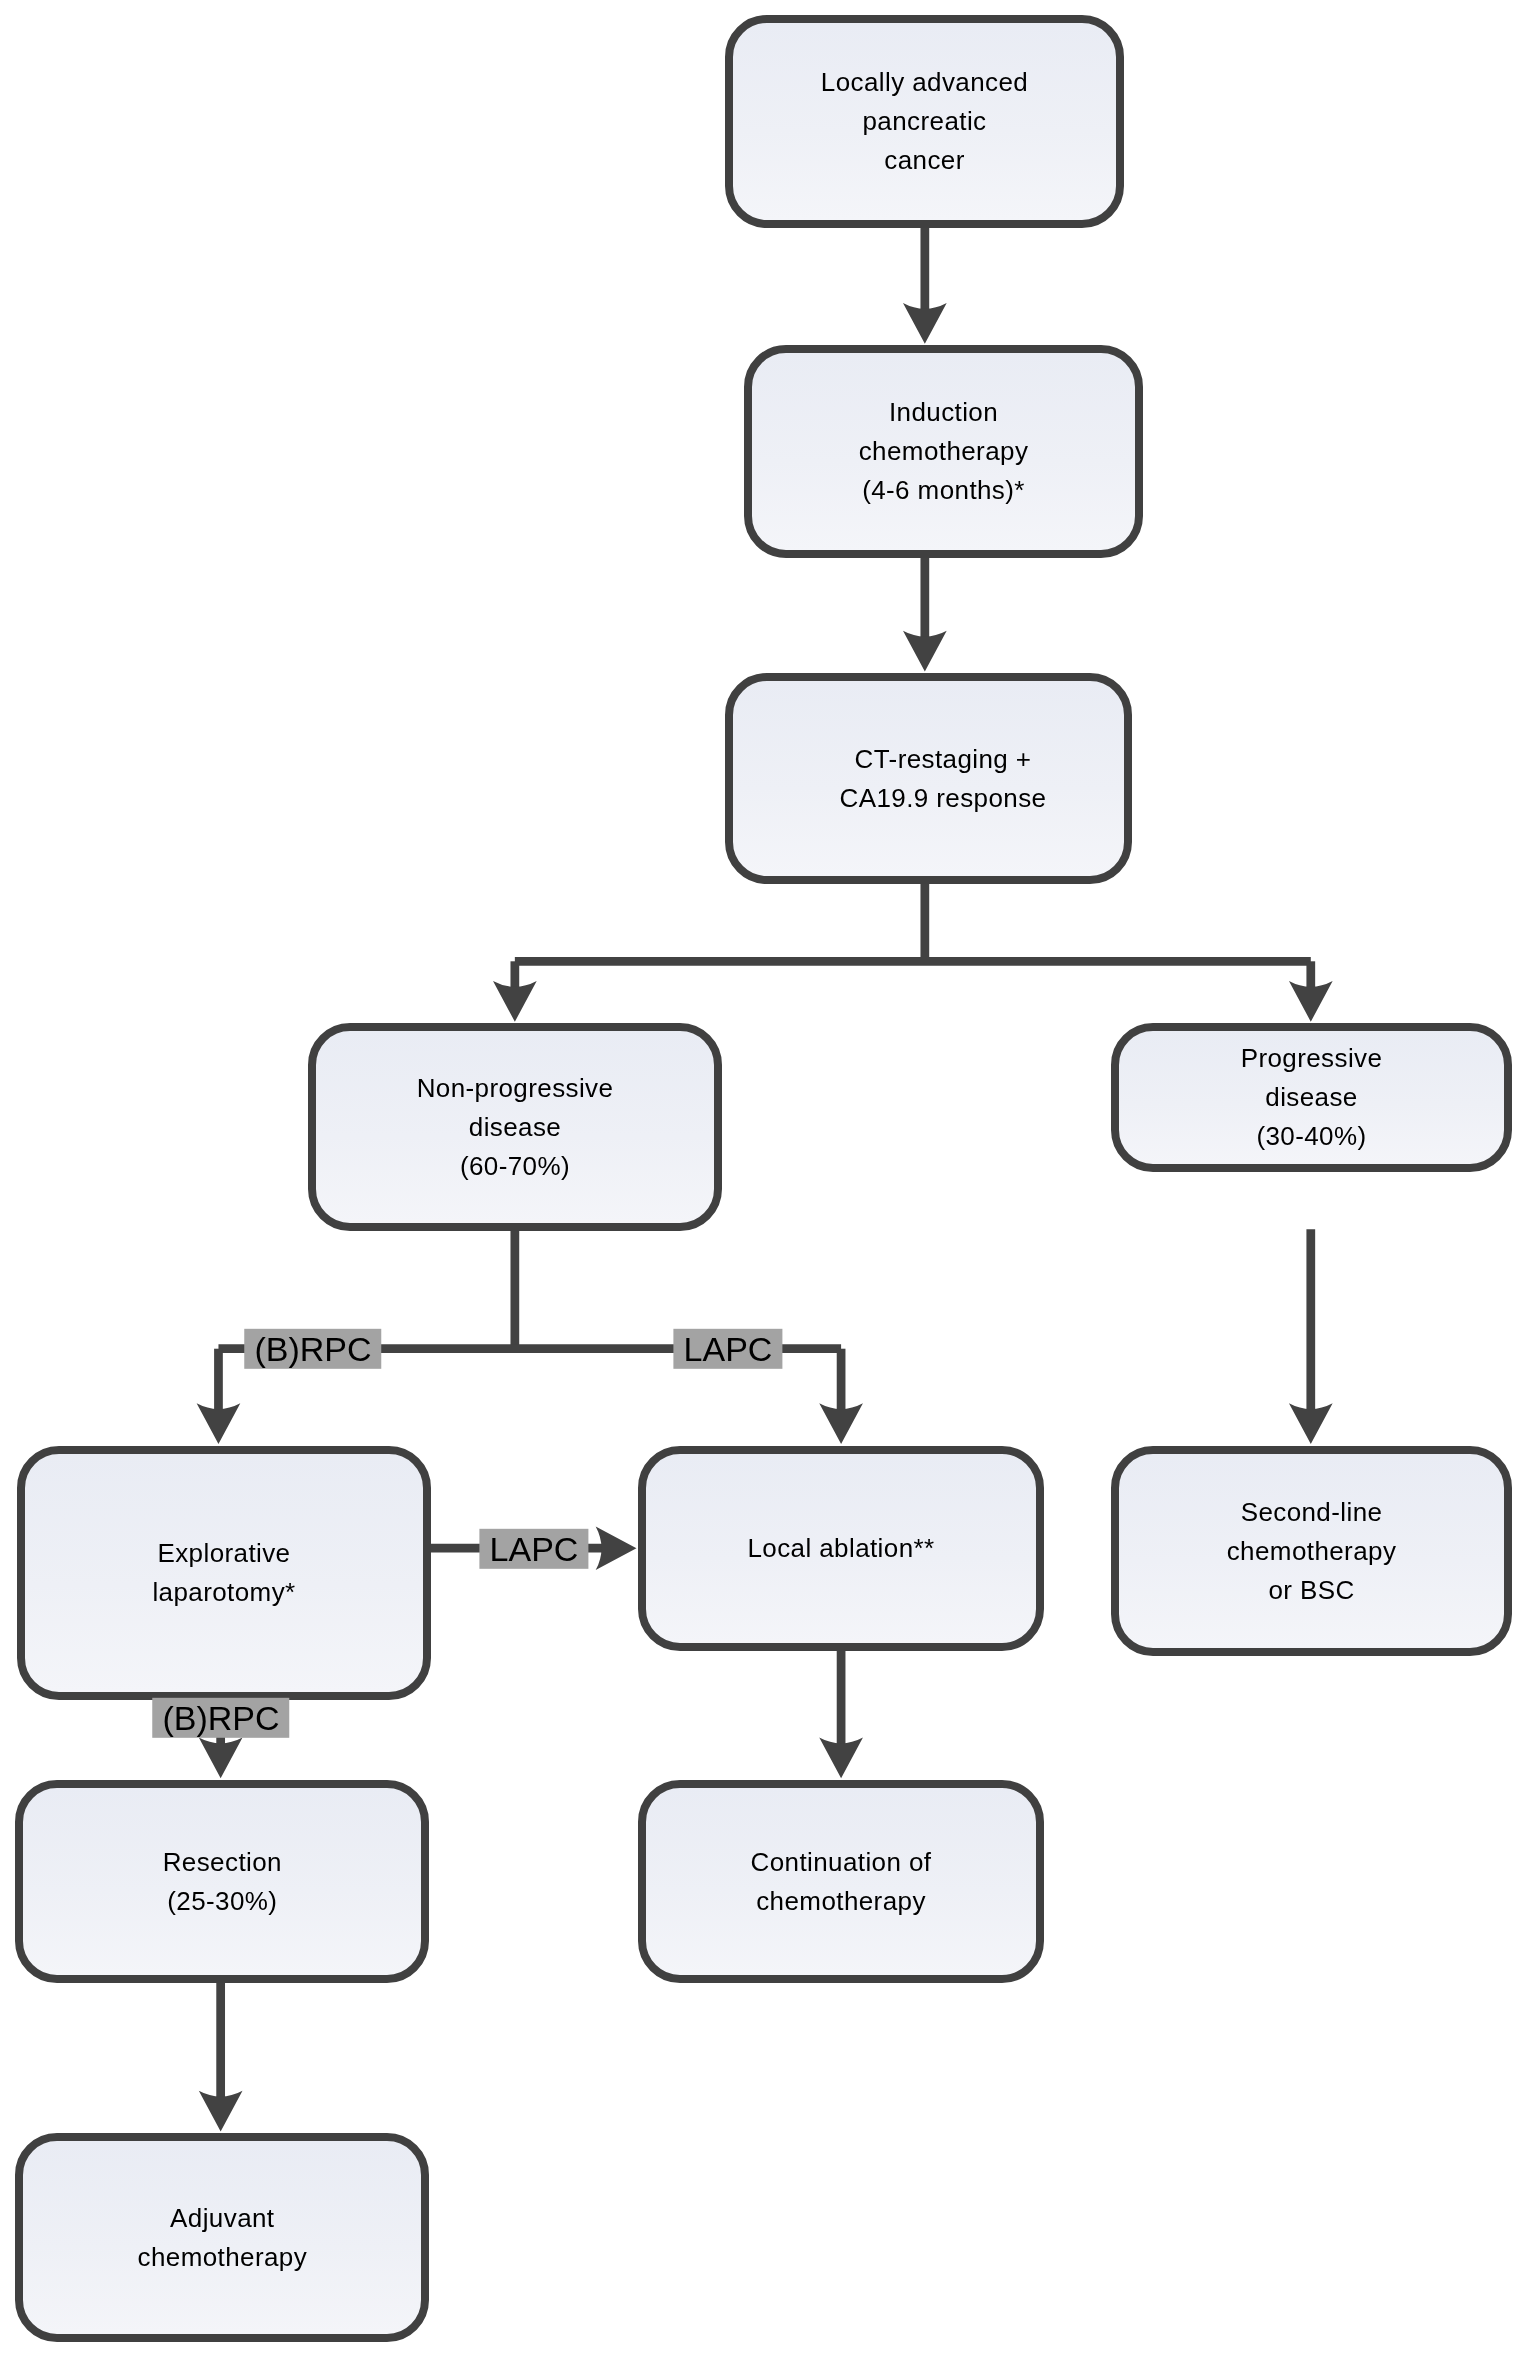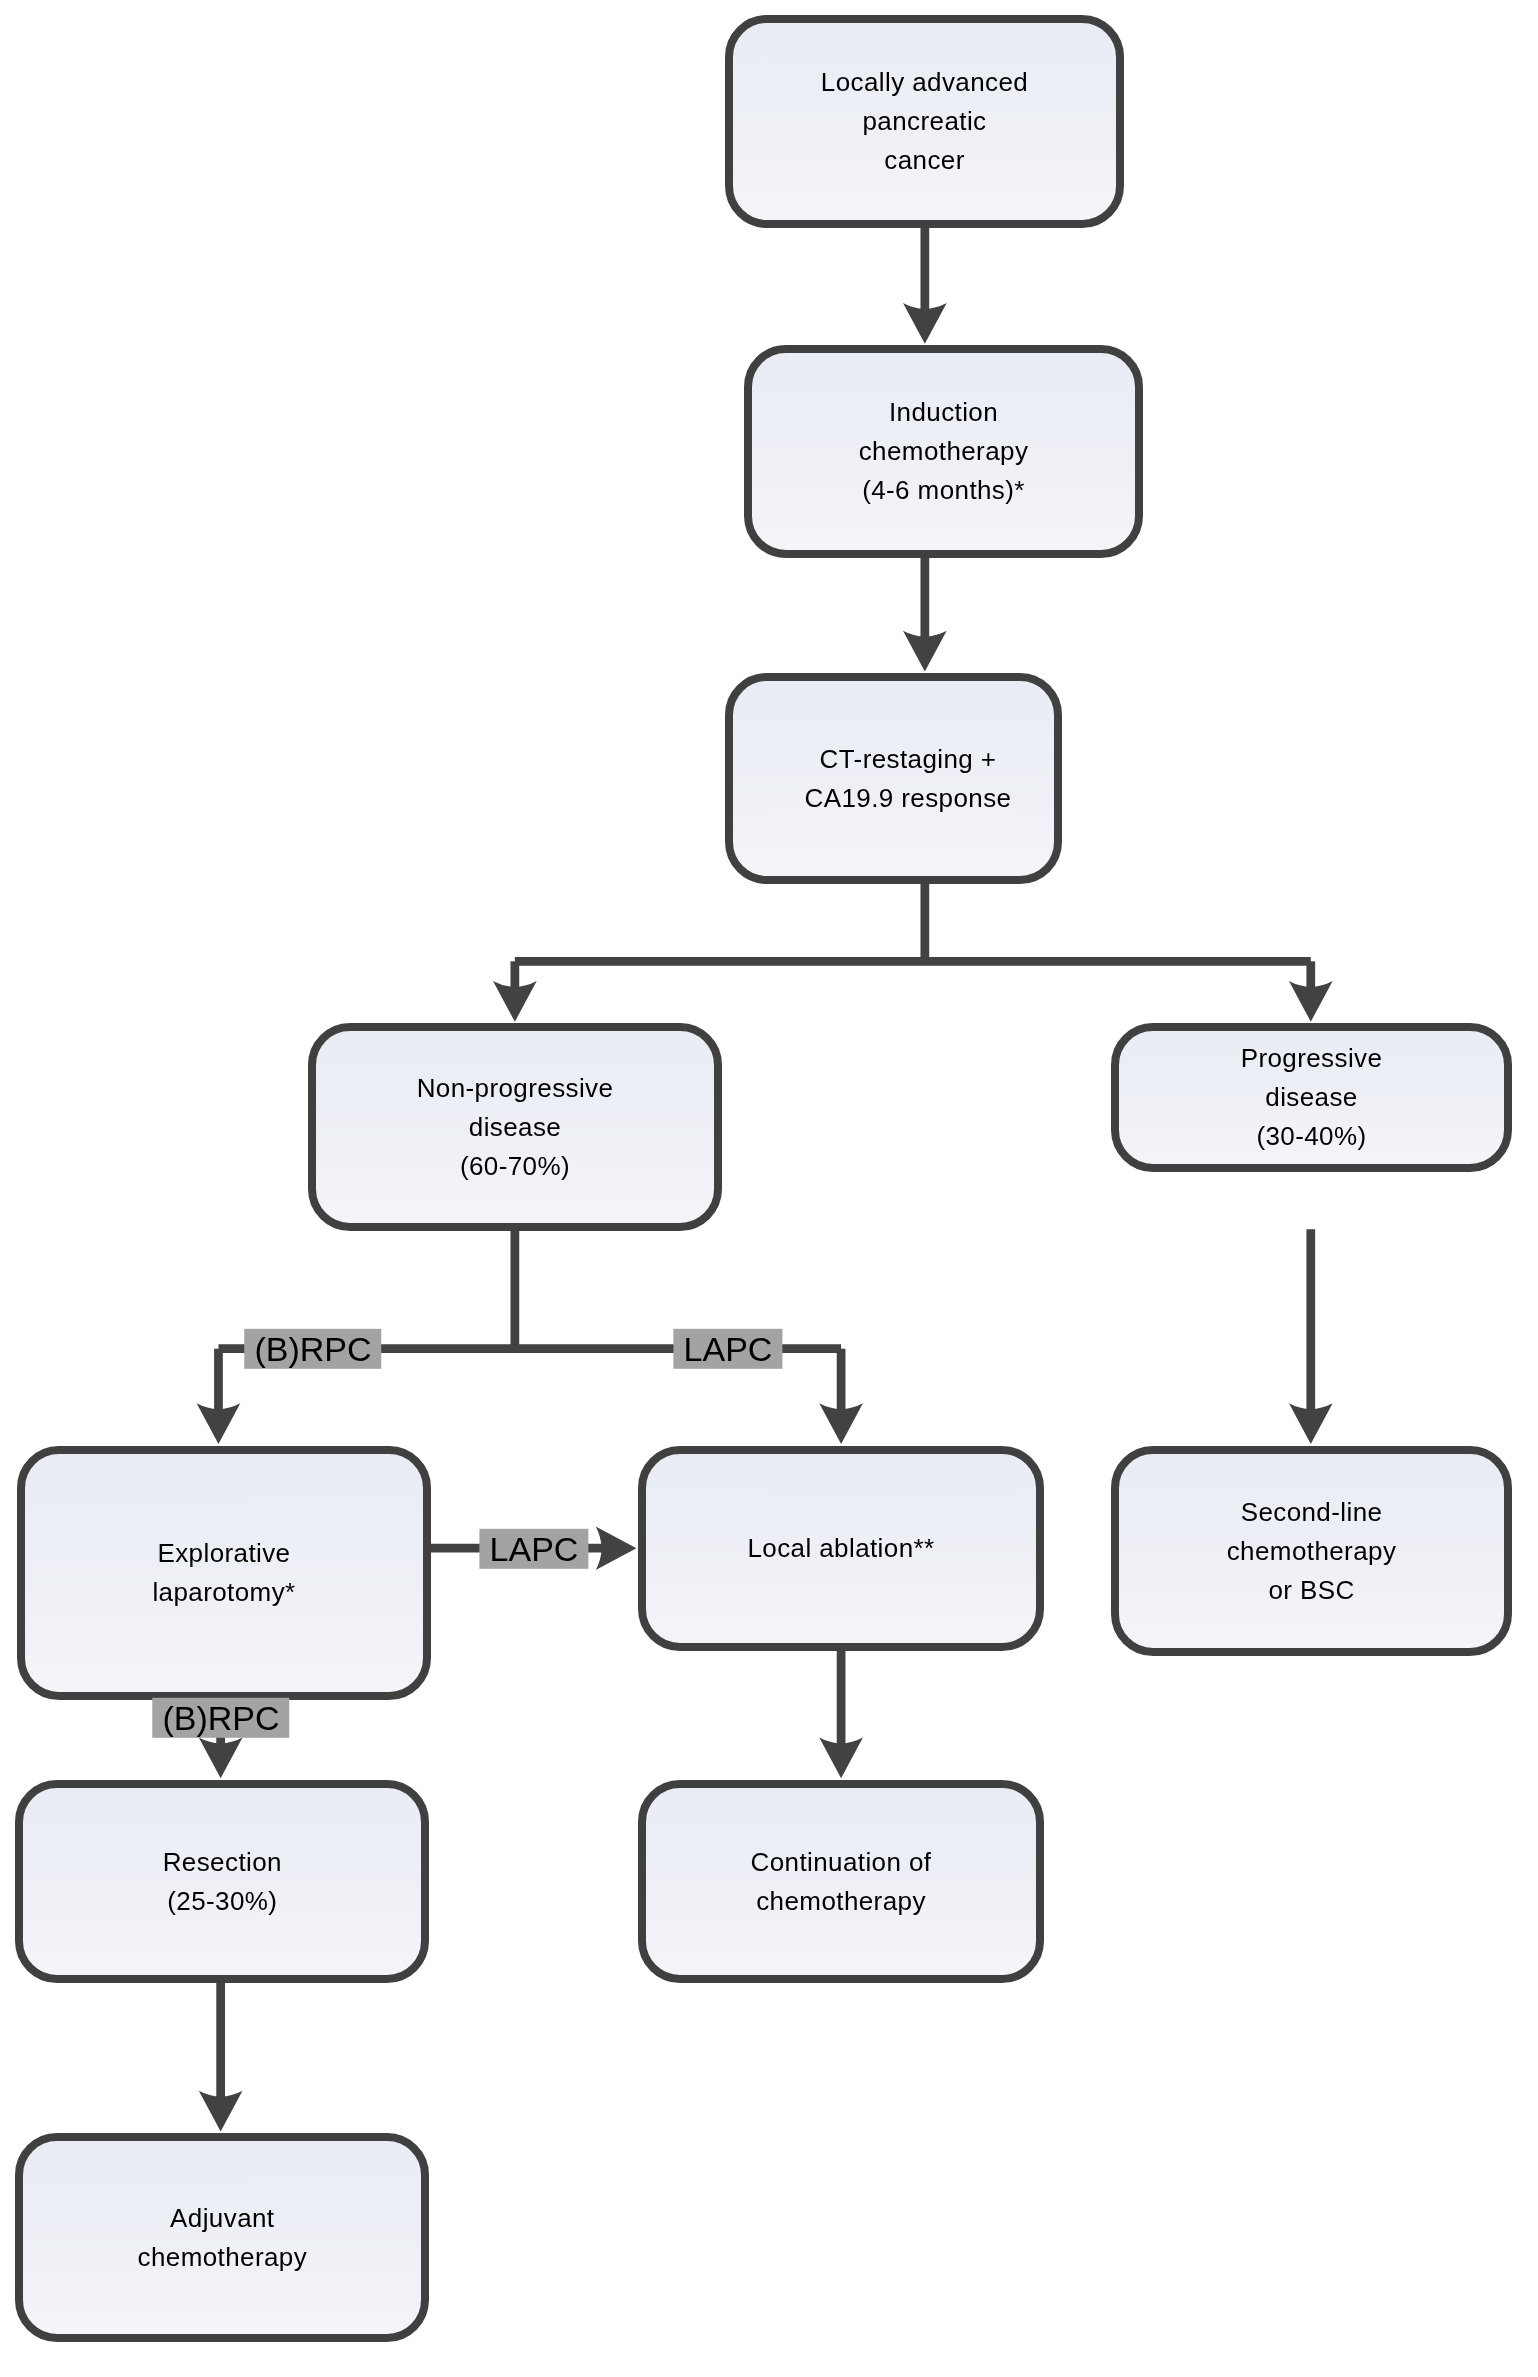--- a/index.html
+++ b/index.html
@@ -48,21 +48,21 @@
     transform: translate(-50%, -50%);
     background: #a3a3a3;
     padding: 1.5px 10.2px;
     font-size: 34px;
     line-height: 1.1;
     white-space: nowrap;
   }
   
   #node-locally-advanced      { left: 725px;  top: 15.3px;   width: 399px; height: 213px; }
   #node-induction-chemo       { left: 725px;  top: 345px;  width: 399px; height: 213px; margin-left: 19px; }
-  #node-ct-restaging          { left: 725px;  top: 673px;  width: 337px; height: 211px; padding-left: 29px; }
+  #node-ct-restaging          { left: 725px;  top: 673px;  width: 407px; height: 211px; padding-left: 29px; }
   #node-non-progressive       { left: 308px;  top: 1023px; width: 414px; height: 208px; }
   #node-progressive           { left: 1111px; top: 1023px; width: 401px; height: 149px; }
   #node-explorative           { left: 17px;   top: 1446px; width: 414px; height: 254px; }
   #node-local-ablation        { left: 638px;  top: 1446px; width: 406px; height: 205px; }
   #node-second-line           { left: 1111px; top: 1446px; width: 401px; height: 210px; }
   #node-resection             { left: 15.3px;   top: 1780px; width: 414px; height: 203px; }
   #node-continuation          { left: 638px;  top: 1780px; width: 406px; height: 203px; }
   #node-adjuvant              { left: 15.3px;   top: 2133px; width: 414px; height: 209px; }
 
   #edge-label-brpc-upper { left: 313px;  top: 1349px; }

